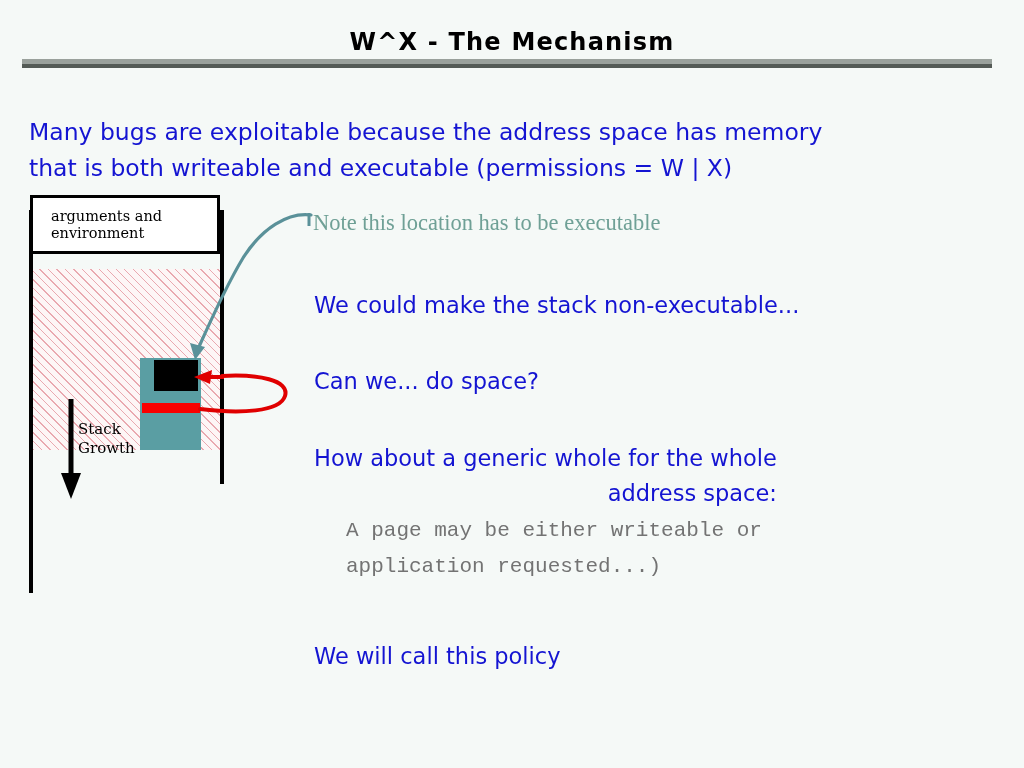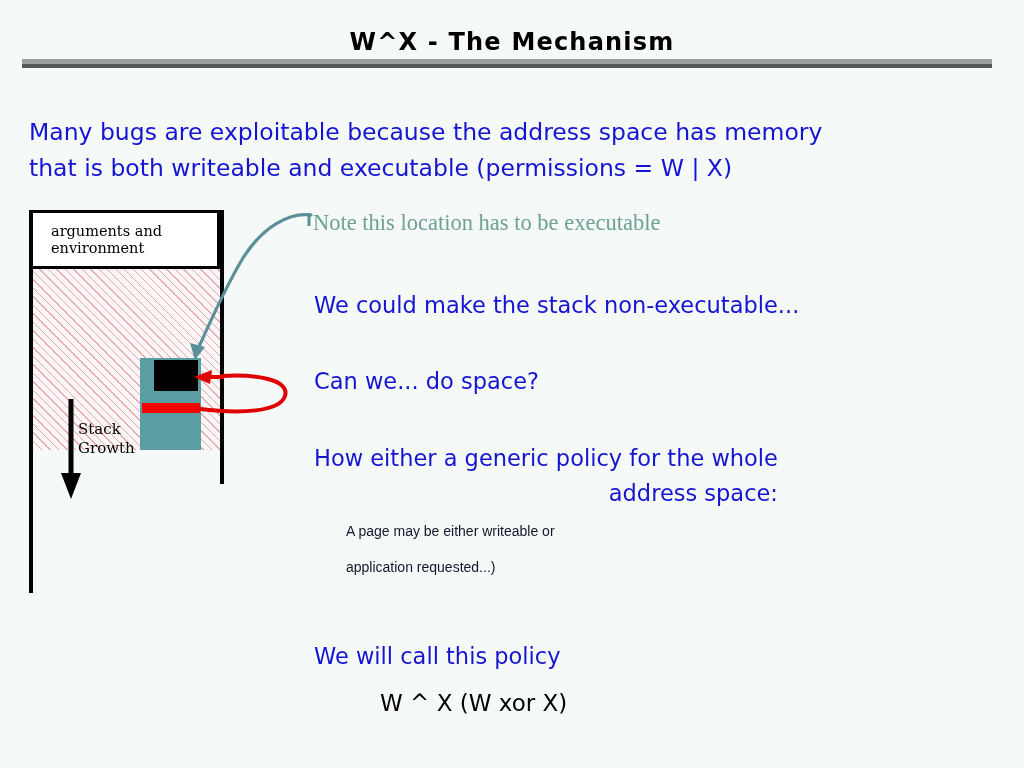--- a/index.html
+++ b/index.html
@@ -81,21 +81,21 @@
     left: 0px;
     top: 195px;
     width: 310px;
     height: 410px;
   }
 
   
   #args-env-box {
     position: absolute;
     left: 30px;
-    top: 15px;
+    top: 0;
     width: 190px;
     height: 59px;
     border: 3px solid #000000;
     background: #ffffff;
     box-sizing: border-box;
   }
   #args-env-label {
     position: absolute;
     left: 18px;
     top: 10px;
@@ -218,23 +218,23 @@
   }
   .bullet .ln { display: block; white-space: nowrap; }
 
   #bullet-nonexec { left: 314px; top: 288px; }
   #bullet-better  { left: 314px; top: 364px; }
   #bullet-policy  { left: 314px; top: 441px; }
   #sub-policy {
     position: absolute;
     left: 346px;
     top: 513px;
-    color: #0f172a;
-    font-family: Liberation Sans, sans-serif;
-    font-size: 14px;
+    color: #737373;
+    font-family: Liberation Mono, monospace;
+    font-size: 21px;
     line-height: 36px;
   }
   #sub-policy .ln { display: block; white-space: nowrap; }
   #bullet-callit  { left: 314px; top: 639px; }
 
   #wx-formula {
     position: absolute;
     left: 380px;
     top: 690px;
     color: #000000;
@@ -307,28 +307,27 @@
 
   <div class="bullet" id="bullet-nonexec">
     <span class="ln">We could make the stack non-executable...</span>
   </div>
 
   <div class="bullet" id="bullet-better">
     <span class="ln">Can we... do space?</span>
   </div>
 
   <div class="bullet" id="bullet-policy">
-    <span class="ln">How either a generic policy for the whole</span>
+    <span class="ln">How about a generic whole for the whole</span>
     <span class="ln">address space:</span>
   </div>
 
   <div id="sub-policy">
     <span class="ln">A page may be either writeable or</span>
     <span class="ln">application requested...)</span>
   </div>
 
   <div class="bullet" id="bullet-callit">
     <span class="ln">We will call this policy</span>
   </div>
 
-  <div id="wx-formula">W ^ X  (W xor X)</div>
 
 </div>
 
 </body></html>

